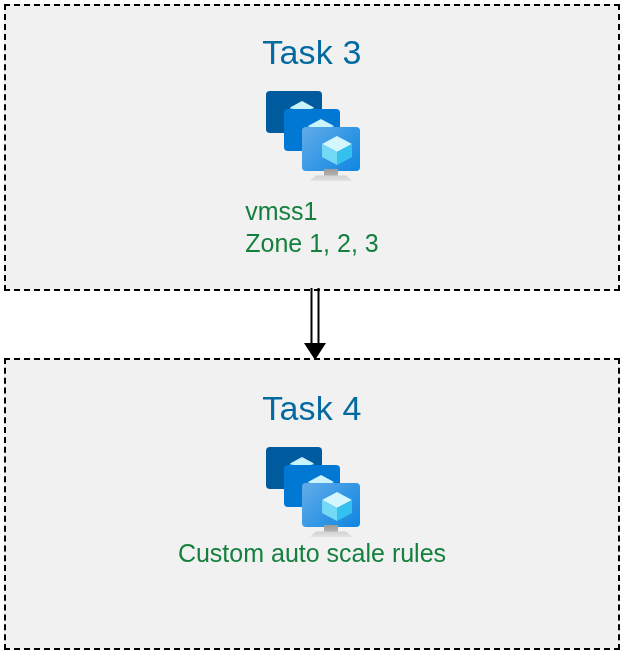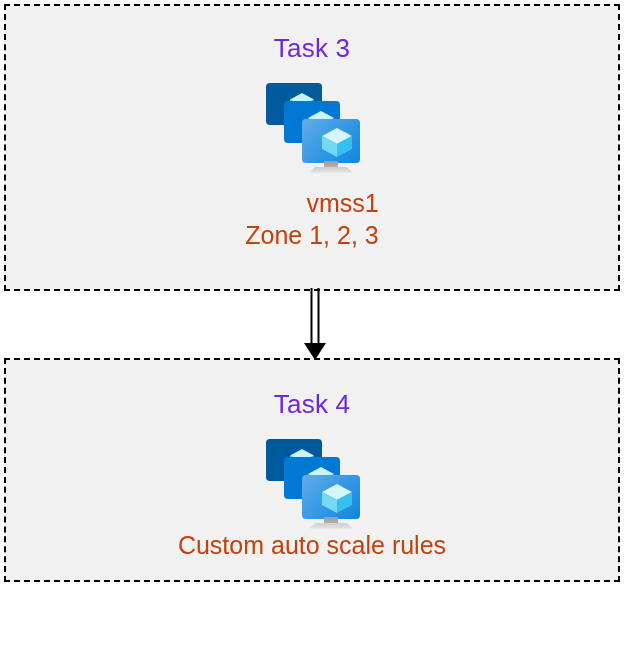--- a/index.html
+++ b/index.html
@@ -36,39 +36,39 @@
   #task-box-top {
     left: 4px;
     top: 4px;
     width: 616px;
     height: 287px;
   }
   #task-box-bottom {
     left: 4px;
     top: 358px;
     width: 616px;
-    height: 224px;
+    height: 292px;
   }
 
   .task-title {
-    color: #6d28d9;
-    font-size: 26px;
+    color: #0369a1;
+    font-size: 34px;
     line-height: 1.1;
     font-weight: 400;
     text-align: center;
     letter-spacing: 0.2px;
   }
   #task-box-top .task-title  { margin-top: 28px; }
   #task-box-bottom .task-title { margin-top: 30px; }
 
   .caption {
-    color: #c2410c;
+    color: #15803d;
     font-size: 25px;
     line-height: 32px;
-    text-align: right;
+    text-align: left;
     white-space: pre-line;
   }
   #task-box-top .caption { margin-top: 14px; }
   #task-box-bottom .caption { }
 
   
   .vmss-icon {
     position: relative;
     width: 104px;
     height: 92px;

